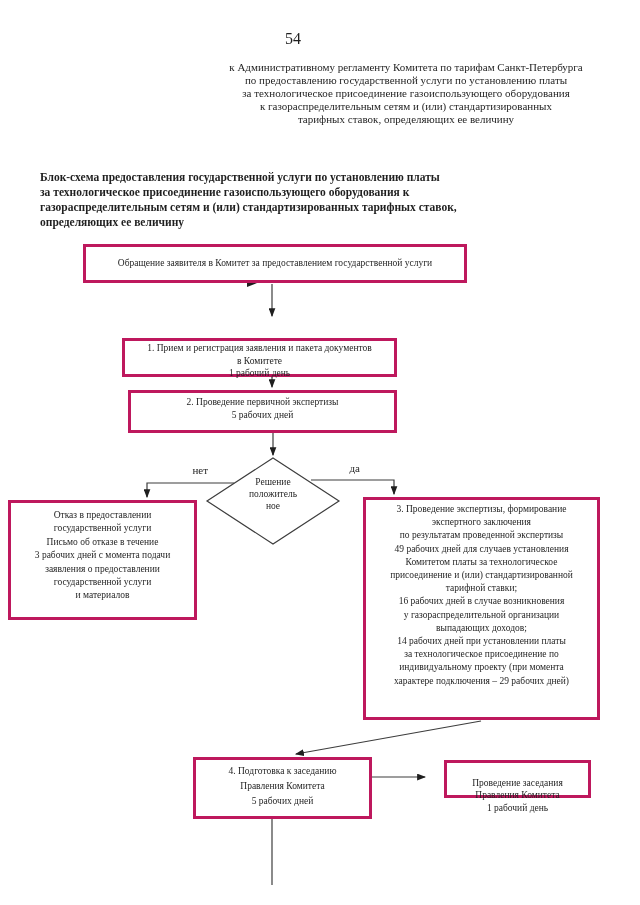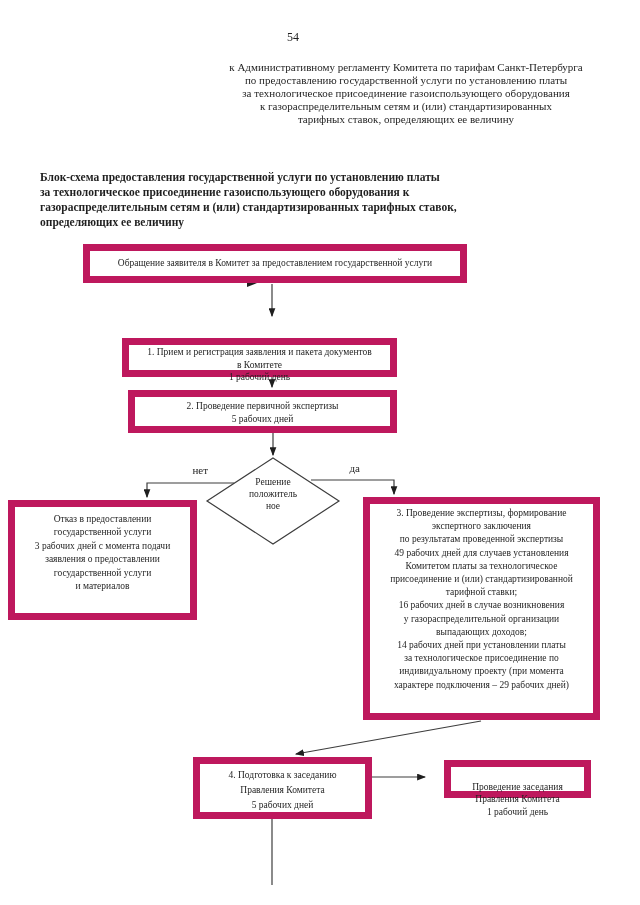--- a/index.html
+++ b/index.html
@@ -5,35 +5,35 @@
   html,body{margin:0;padding:0;}
   body{
     width:640px;height:905px;
     background:#ffffff;
     font-family:"Liberation Serif","DejaVu Serif",serif;
     color:#1f1f1f;
   }
   .page{position:relative;width:640px;height:905px;overflow:hidden;background:#ffffff;}
   .pagenum{
     position:absolute;top:30px;left:270px;width:46px;
-    text-align:center;font-size:12px;
+    text-align:center;font-size:16px;
   }
   .annotation{
     position:absolute;top:61px;right:26px;width:416px;
     font-size:11px;line-height:13px;text-align:center;
   }
   .annotation .first{text-align:right;}
   .doc-title{
     position:absolute;top:170px;left:40px;width:560px;
     font-size:11.5px;font-weight:bold;line-height:15px;text-align:left;
   }
   svg.connectors{position:absolute;top:0;left:0;width:640px;height:905px;}
   .box{
     position:absolute;box-sizing:border-box;
-    border:7px solid #be185d;background:#ffffff;
+    border:3px solid #be185d;background:#ffffff;
     text-align:center;font-size:9.5px;line-height:13px;color:#1f1f1f;
   }
   .b-request{left:83px;top:244px;width:384px;height:39px;
     display:flex;align-items:center;justify-content:center;}
   .b-step1{left:122px;top:318px;width:275px;height:39px;line-height:12.5px;padding-top:1px;margin-top:20px;}
   .b-step2{left:128px;top:390px;width:269px;height:43px;padding-top:3px;}
   .b-refusal{left:8px;top:500px;width:189px;height:120px;line-height:13.4px;padding-top:6px;}
   .b-step3{left:363px;top:497px;width:237px;height:223px;line-height:13.2px;padding-top:3px;}
   .b-step4{left:193px;top:757px;width:179px;height:62px;line-height:15px;padding-top:4px;}
   .b-meeting{left:444px;top:760px;width:147px;height:38px;line-height:12.3px;padding-top:14px;}
@@ -117,20 +117,21 @@
     <div>положитель</div>
     <div>ное</div>
   </div>
 
   <div class="branch-label lbl-no">нет</div>
   <div class="branch-label lbl-yes">да</div>
 
   <div class="box b-refusal">
     <div>Отказ в предоставлении</div>
     <div>государственной услуги</div>
+    <div>Письмо об отказе в течение</div>
     <div>3 рабочих дней с момента подачи</div>
     <div>заявления о предоставлении</div>
     <div>государственной услуги</div>
     <div>и материалов</div>
   </div>
 
   <div class="box b-step3">
     <div>3. Проведение экспертизы, формирование</div>
     <div>экспертного заключения</div>
     <div>по результатам проведенной экспертизы</div>

